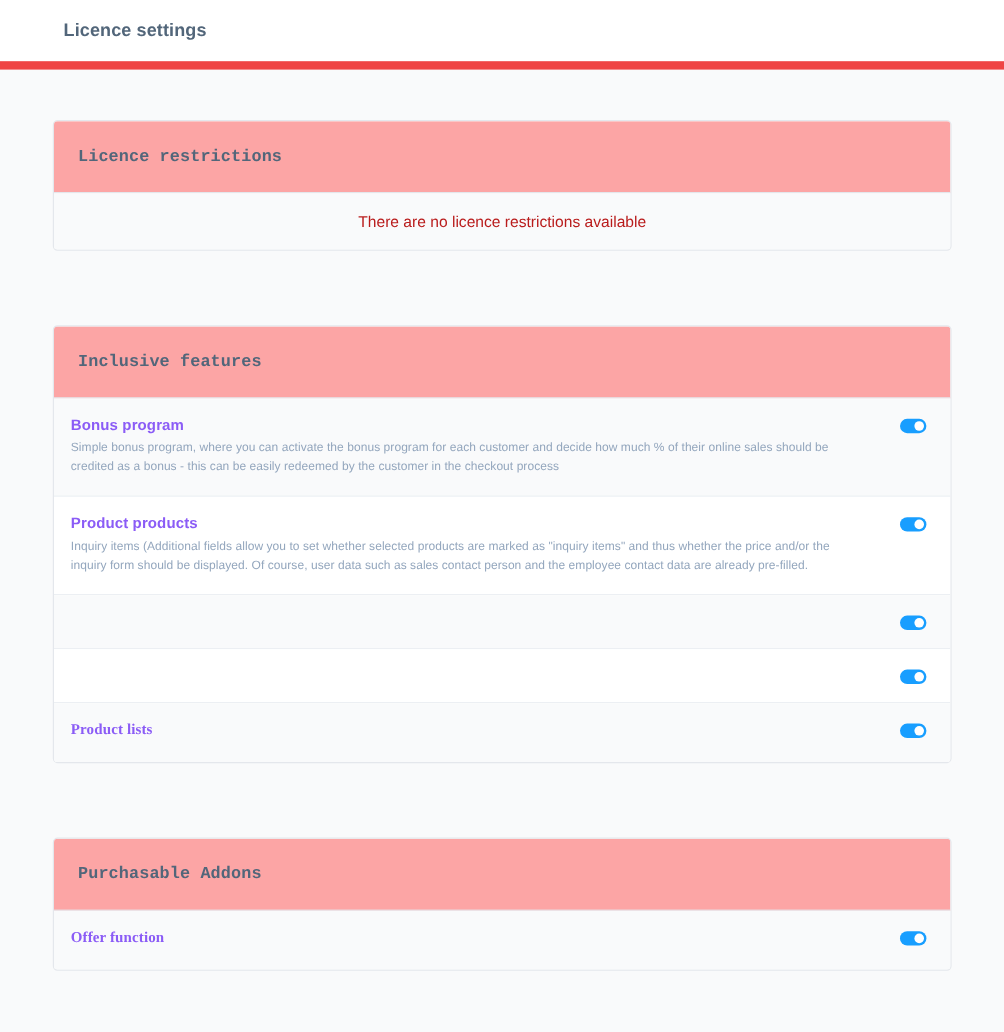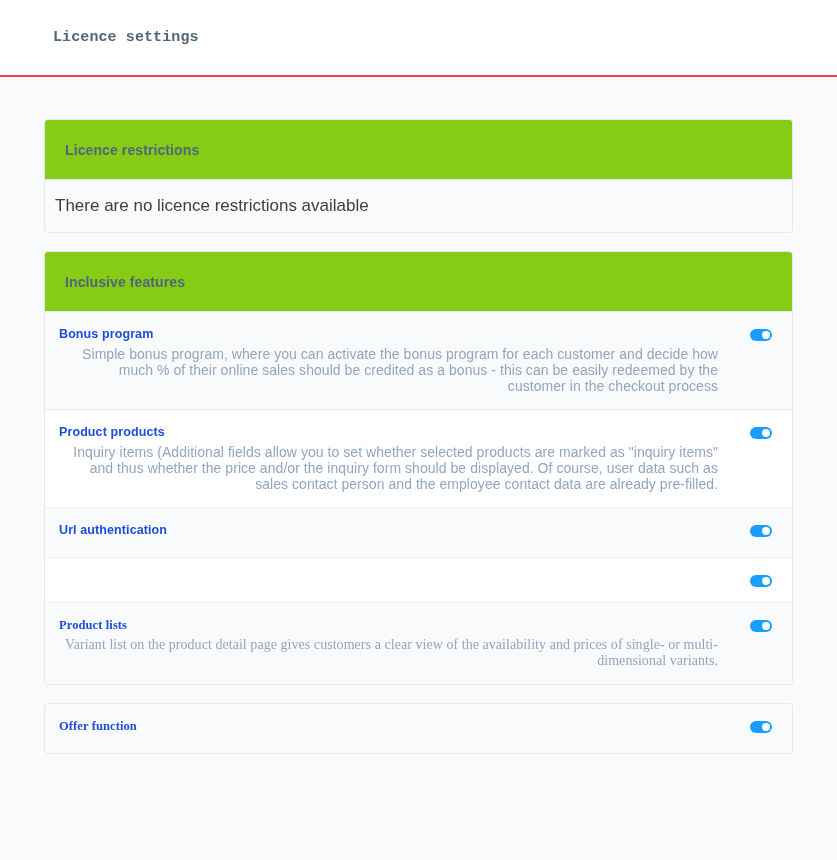--- a/index.html
+++ b/index.html
@@ -12,69 +12,69 @@
 
   body {
     font-family: "Liberation Sans", sans-serif;
     background: #f9fafb;
     color: #4a5b7b;
     -webkit-font-smoothing: antialiased;
   }
 
   
   .topbar {
-    height: 77px;
-    background: #ffffff;
-    border-bottom: 2px solid #ef4444;
+    height: 58px;
+    background: #ffffff;
+    border-bottom: 7px solid #ef4444;
     display: flex;
     align-items: center;
     padding-left: 53px;
-    font-family: Liberation Mono, monospace;
   }
   .topbar-title {
     font-size: 15px;
     font-weight: 700;
     color: #52667a;
     letter-spacing: .1px;
   }
 
   
   .page {
     padding: 0 44px;
     background: #f9fafb;
     height: 798px;
   }
 
   .card {
     background: #ffffff;
     border: 1px solid #e4e7ec;
     border-radius: 4px;
-    margin-top: 18px;
+    margin-top: 62px;
     overflow: hidden;
   }
   .card.first { margin-top: 42px; }
 
   .card-header {
     padding: 22px 20px 21px 20px;
     border-bottom: 1px solid #e4e7ec;
-    background: #84cc16;
+    background: #fca5a5;
+    font-family: Liberation Mono, monospace;
   }
   .card-header-title {
     font-size: 14px;
     font-weight: 700;
     color: #52667a;
     letter-spacing: .1px;
   }
 
   .empty-row {
     background: #f9fafb;
-    text-align: left;
+    text-align: center;
     padding: 16px 10px;
-    font-size: 17px;
-    color: #404040;
+    font-size: 13px;
+    color: #b91c1c;
   }
 
   
   .feature-row {
     display: flex;
     align-items: flex-start;
     padding: 14px 20px 15px 14px;
     background: #ffffff;
     border-bottom: 1px solid #eceff3;
   }
@@ -82,31 +82,30 @@
   .feature-row:last-child { border-bottom: none; font-family: Liberation Serif, serif; }
 
   .feature-text {
     flex: 1 1 auto;
     min-width: 0;
     padding-right: 14px;
   }
   .feature-title {
     font-size: 12.5px;
     font-weight: 700;
-    color: #1d4ed8;
+    color: #8b5cf6;
     line-height: 17px;
     margin-bottom: 3px;
     letter-spacing: .1px;
   }
   .feature-desc {
-    font-size: 14px;
+    font-size: 10px;
     line-height: 16px;
     color: #93a6bd;
     letter-spacing: .05px;
-    text-align: right;
   }
 
   
   .toggle-wrap {
     flex: 0 0 auto;
     width: 40px;
     display: flex;
     justify-content: flex-end;
     padding-top: 3px;
   }
@@ -169,21 +168,20 @@
       </div>
       <div class="toggle-wrap">
         <span class="toggle">
             <span class="knob"></span>
           </span>
       </div>
     </div>
 
     <div class="feature-row striped">
       <div class="feature-text">
-        <div class="feature-title">Url authentication</div>
       </div>
       <div class="toggle-wrap">
         <span class="toggle">
             <span class="knob"></span>
           </span>
       </div>
     </div>
 
     <div class="feature-row">
       <div class="feature-text">
@@ -191,31 +189,33 @@
       <div class="toggle-wrap">
         <span class="toggle">
             <span class="knob"></span>
           </span>
       </div>
     </div>
 
     <div class="feature-row striped">
       <div class="feature-text">
         <div class="feature-title">Product lists</div>
-        <div class="feature-desc">Variant list on the product detail page gives customers a clear view of the availability and prices of single- or multi-dimensional variants.</div>
       </div>
       <div class="toggle-wrap">
         <span class="toggle">
             <span class="knob"></span>
           </span>
       </div>
     </div>
   </div>
 
   <div class="card">
+    <div class="card-header">
+      <div class="card-header-title">Purchasable Addons</div>
+    </div>
 
     <div class="feature-row striped">
       <div class="feature-text">
         <div class="feature-title">Offer function</div>
 
       </div>
       <div class="toggle-wrap">
         <span class="toggle">
             <span class="knob"></span>
           </span>

